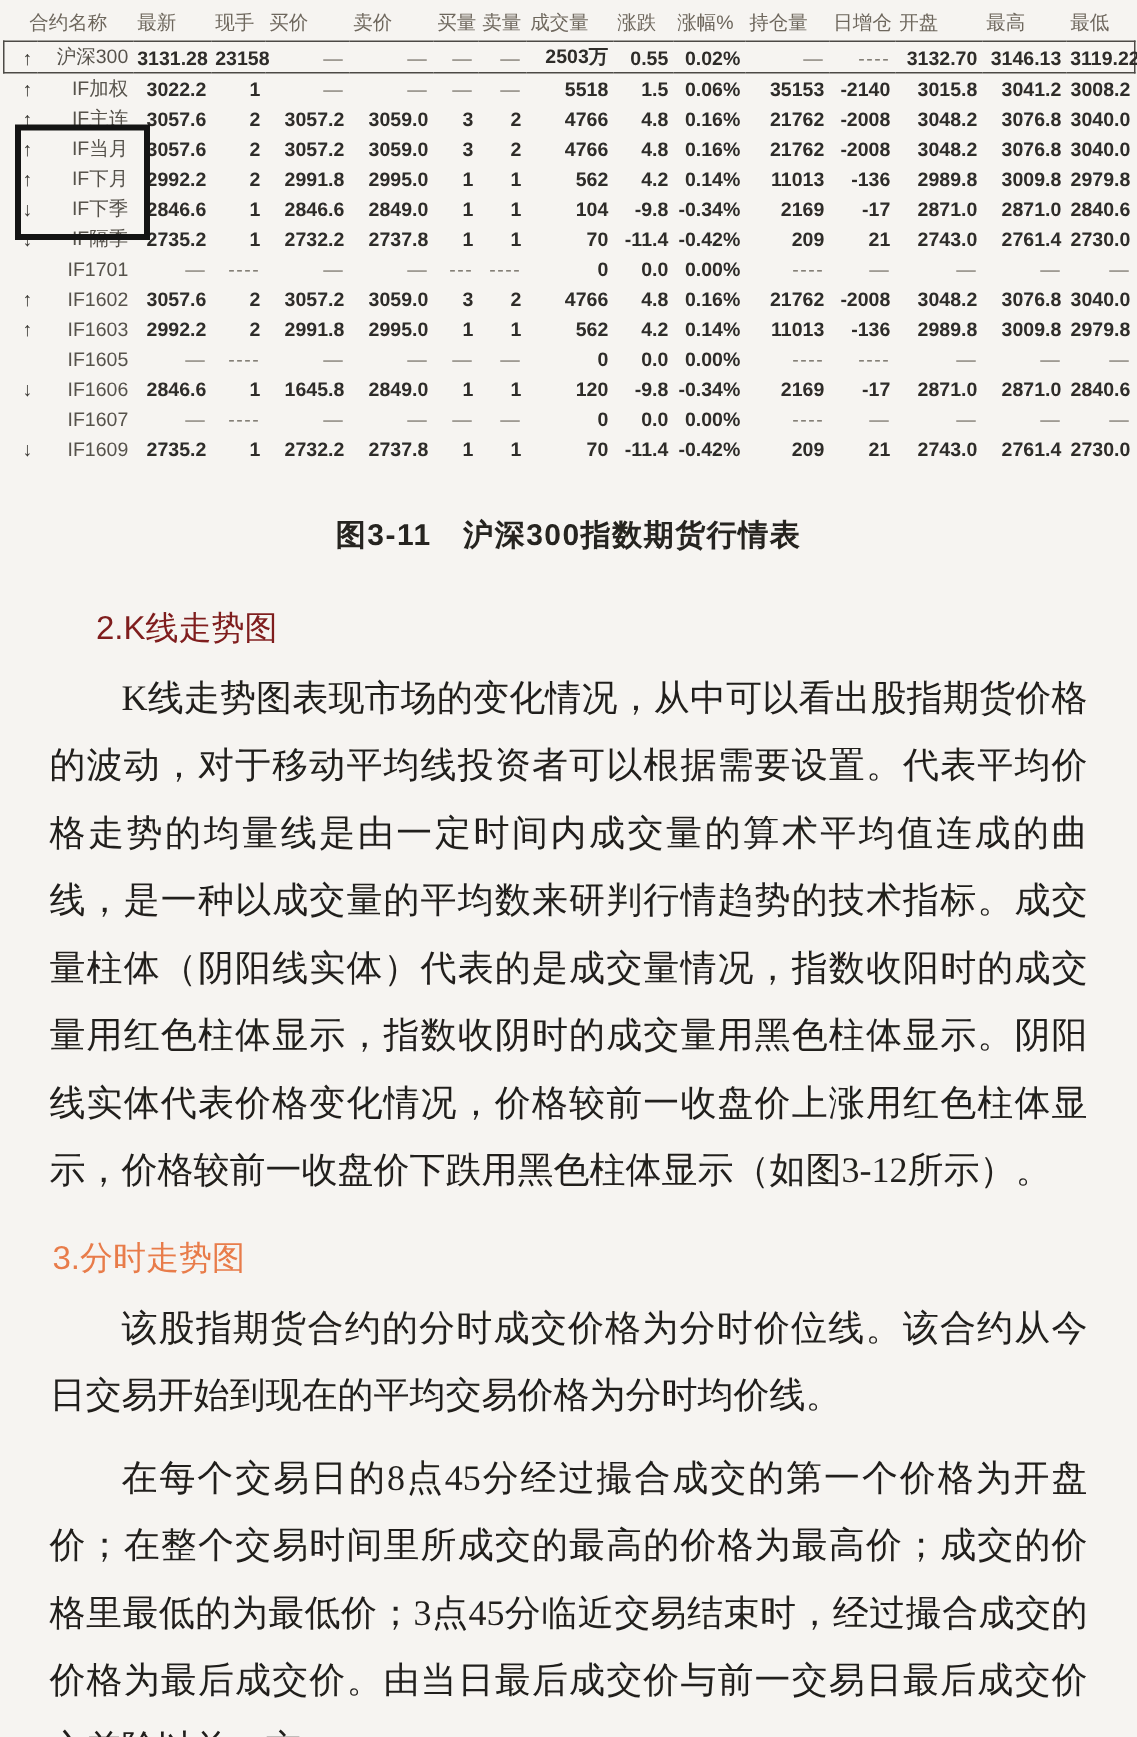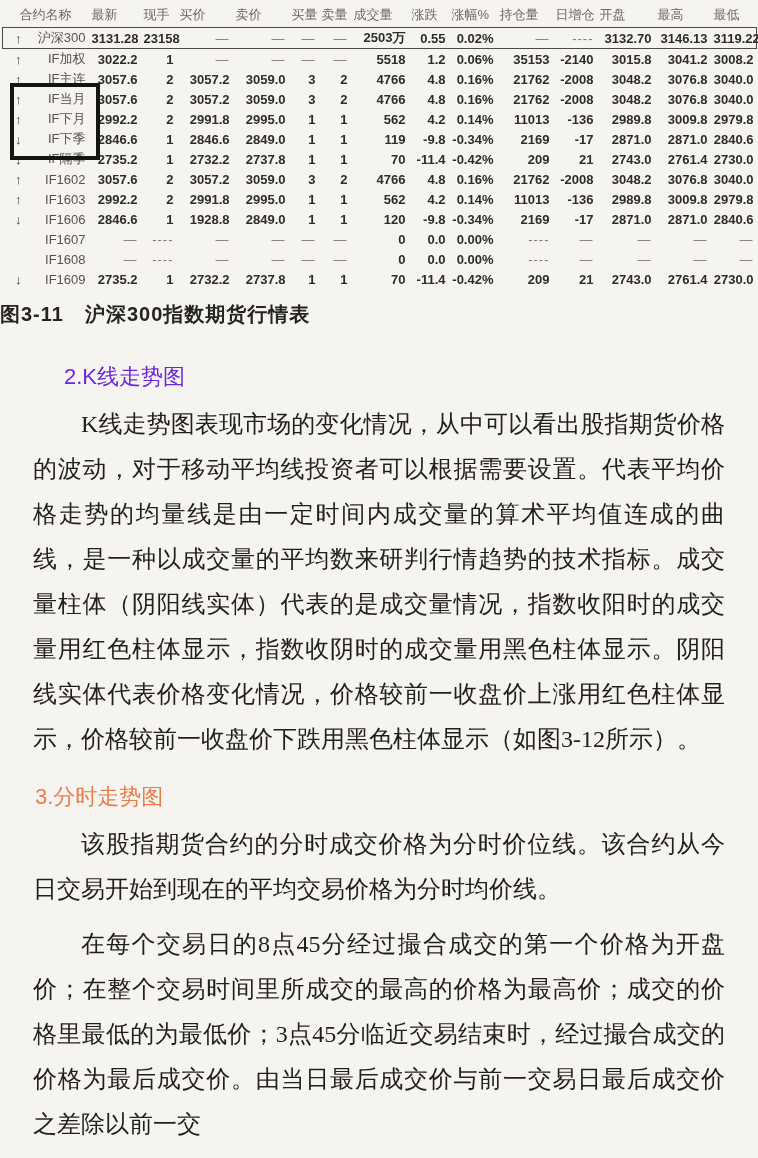--- a/index.html
+++ b/index.html
@@ -26,21 +26,21 @@
   td.val.dash{color:#7d786f;font-weight:normal;letter-spacing:1px;}
   tr.selected td{border-top:1.5px solid #4c4a46;border-bottom:1.5px solid #4c4a46;}
   tr.selected td:first-child{border-left:1.5px solid #4c4a46;}
   tr.selected td:last-child{border-right:1.5px solid #4c4a46;}
   .black-box{
     position:absolute;left:8px;top:81px;width:82px;height:69px;
     border:4px solid #141414;pointer-events:none;
   }
   
   .caption{
-    margin-top:12px;font-weight:bold;font-size:20px;
+    margin-top:34px;text-align:center;font-weight:bold;font-size:20px;
     color:#262420;letter-spacing:1px;
   }
   .sec-h{
     margin:34px 0 0 64px;font-size:22px;font-weight:500;
   }
   .sec-h.h3{margin-top:20px;margin-left:35px;}
   .body-p{
     margin:10px 33px 0 33px;
     font-family:"Liberation Serif",serif;
     font-size:24px;line-height:45px;color:#211f1c;
@@ -111,21 +111,21 @@
         <tr>
           <td class="arrow">↑</td>
           <td class="cname">IF加权</td>
           <td class="val">3022.2</td>
           <td class="val">1</td>
           <td class="val dash">—</td>
           <td class="val dash">—</td>
           <td class="val dash">—</td>
           <td class="val dash">—</td>
           <td class="val">5518</td>
-          <td class="val">1.2</td>
+          <td class="val">1.5</td>
           <td class="val">0.06%</td>
           <td class="val">35153</td>
           <td class="val">-2140</td>
           <td class="val">3015.8</td>
           <td class="val">3041.2</td>
           <td class="val">3008.2</td>
         </tr>
         <tr>
           <td class="arrow">↑</td>
           <td class="cname">IF主连</td>
@@ -182,21 +182,21 @@
         </tr>
         <tr>
           <td class="arrow">↓</td>
           <td class="cname">IF下季</td>
           <td class="val">2846.6</td>
           <td class="val">1</td>
           <td class="val">2846.6</td>
           <td class="val">2849.0</td>
           <td class="val">1</td>
           <td class="val">1</td>
-          <td class="val">119</td>
+          <td class="val">104</td>
           <td class="val">-9.8</td>
           <td class="val">-0.34%</td>
           <td class="val">2169</td>
           <td class="val">-17</td>
           <td class="val">2871.0</td>
           <td class="val">2871.0</td>
           <td class="val">2840.6</td>
         </tr>
         <tr>
           <td class="arrow">↓</td>
@@ -210,20 +210,38 @@
           <td class="val">70</td>
           <td class="val">-11.4</td>
           <td class="val">-0.42%</td>
           <td class="val">209</td>
           <td class="val">21</td>
           <td class="val">2743.0</td>
           <td class="val">2761.4</td>
           <td class="val">2730.0</td>
         </tr>
         <tr>
+          <td class="arrow"></td>
+          <td class="cname">IF1701</td>
+          <td class="val dash">—</td>
+          <td class="val dash">----</td>
+          <td class="val dash">—</td>
+          <td class="val dash">—</td>
+          <td class="val dash">---</td>
+          <td class="val dash">----</td>
+          <td class="val">0</td>
+          <td class="val">0.0</td>
+          <td class="val">0.00%</td>
+          <td class="val dash">----</td>
+          <td class="val dash">—</td>
+          <td class="val dash">—</td>
+          <td class="val dash">—</td>
+          <td class="val dash">—</td>
+        </tr>
+        <tr>
           <td class="arrow">↑</td>
           <td class="cname">IF1602</td>
           <td class="val">3057.6</td>
           <td class="val">2</td>
           <td class="val">3057.2</td>
           <td class="val">3059.0</td>
           <td class="val">3</td>
           <td class="val">2</td>
           <td class="val">4766</td>
           <td class="val">4.8</td>
@@ -246,25 +264,43 @@
           <td class="val">562</td>
           <td class="val">4.2</td>
           <td class="val">0.14%</td>
           <td class="val">11013</td>
           <td class="val">-136</td>
           <td class="val">2989.8</td>
           <td class="val">3009.8</td>
           <td class="val">2979.8</td>
         </tr>
         <tr>
+          <td class="arrow"></td>
+          <td class="cname">IF1605</td>
+          <td class="val dash">—</td>
+          <td class="val dash">----</td>
+          <td class="val dash">—</td>
+          <td class="val dash">—</td>
+          <td class="val dash">—</td>
+          <td class="val dash">—</td>
+          <td class="val">0</td>
+          <td class="val">0.0</td>
+          <td class="val">0.00%</td>
+          <td class="val dash">----</td>
+          <td class="val dash">----</td>
+          <td class="val dash">—</td>
+          <td class="val dash">—</td>
+          <td class="val dash">—</td>
+        </tr>
+        <tr>
           <td class="arrow">↓</td>
           <td class="cname">IF1606</td>
           <td class="val">2846.6</td>
           <td class="val">1</td>
-          <td class="val">1928.8</td>
+          <td class="val">1645.8</td>
           <td class="val">2849.0</td>
           <td class="val">1</td>
           <td class="val">1</td>
           <td class="val">120</td>
           <td class="val">-9.8</td>
           <td class="val">-0.34%</td>
           <td class="val">2169</td>
           <td class="val">-17</td>
           <td class="val">2871.0</td>
           <td class="val">2871.0</td>
@@ -282,38 +318,20 @@
           <td class="val">0</td>
           <td class="val">0.0</td>
           <td class="val">0.00%</td>
           <td class="val dash">----</td>
           <td class="val dash">—</td>
           <td class="val dash">—</td>
           <td class="val dash">—</td>
           <td class="val dash">—</td>
         </tr>
         <tr>
-          <td class="arrow"></td>
-          <td class="cname">IF1608</td>
-          <td class="val dash">—</td>
-          <td class="val dash">----</td>
-          <td class="val dash">—</td>
-          <td class="val dash">—</td>
-          <td class="val dash">—</td>
-          <td class="val dash">—</td>
-          <td class="val">0</td>
-          <td class="val">0.0</td>
-          <td class="val">0.00%</td>
-          <td class="val dash">----</td>
-          <td class="val dash">—</td>
-          <td class="val dash">—</td>
-          <td class="val dash">—</td>
-          <td class="val dash">—</td>
-        </tr>
-        <tr>
           <td class="arrow">↓</td>
           <td class="cname">IF1609</td>
           <td class="val">2735.2</td>
           <td class="val">1</td>
           <td class="val">2732.2</td>
           <td class="val">2737.8</td>
           <td class="val">1</td>
           <td class="val">1</td>
           <td class="val">70</td>
           <td class="val">-11.4</td>
@@ -324,18 +342,18 @@
           <td class="val">2761.4</td>
           <td class="val">2730.0</td>
         </tr>
       </tbody>
   </table>
   <div class="black-box"></div>
 </div>
 
 <div class="caption">图3-11　沪深300指数期货行情表</div>
 
-<div class="sec-h" style="color:#6d28d9">2.K线走势图</div>
+<div class="sec-h" style="color:#7f1d1d">2.K线走势图</div>
 <p class="body-p">K线走势图表现市场的变化情况，从中可以看出股指期货价格的波动，对于移动平均线投资者可以根据需要设置。代表平均价格走势的均量线是由一定时间内成交量的算术平均值连成的曲线，是一种以成交量的平均数来研判行情趋势的技术指标。成交量柱体（阴阳线实体）代表的是成交量情况，指数收阳时的成交量用红色柱体显示，指数收阴时的成交量用黑色柱体显示。阴阳线实体代表价格变化情况，价格较前一收盘价上涨用红色柱体显示，价格较前一收盘价下跌用黑色柱体显示（如图3-12所示）。</p>
 
 <div class="sec-h h3" style="color:#e87c4a">3.分时走势图</div>
 <p class="body-p">该股指期货合约的分时成交价格为分时价位线。该合约从今日交易开始到现在的平均交易价格为分时均价线。</p>
 <p class="body-p">在每个交易日的8点45分经过撮合成交的第一个价格为开盘价；在整个交易时间里所成交的最高的价格为最高价；成交的价格里最低的为最低价；3点45分临近交易结束时，经过撮合成交的价格为最后成交价。由当日最后成交价与前一交易日最后成交价之差除以前一交</p>
 
 </body></html>

